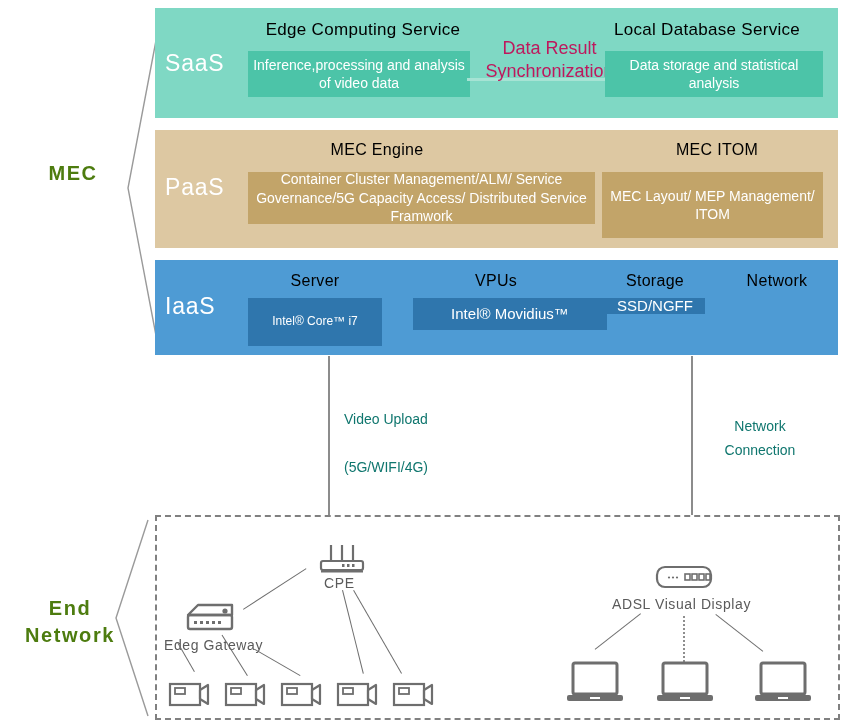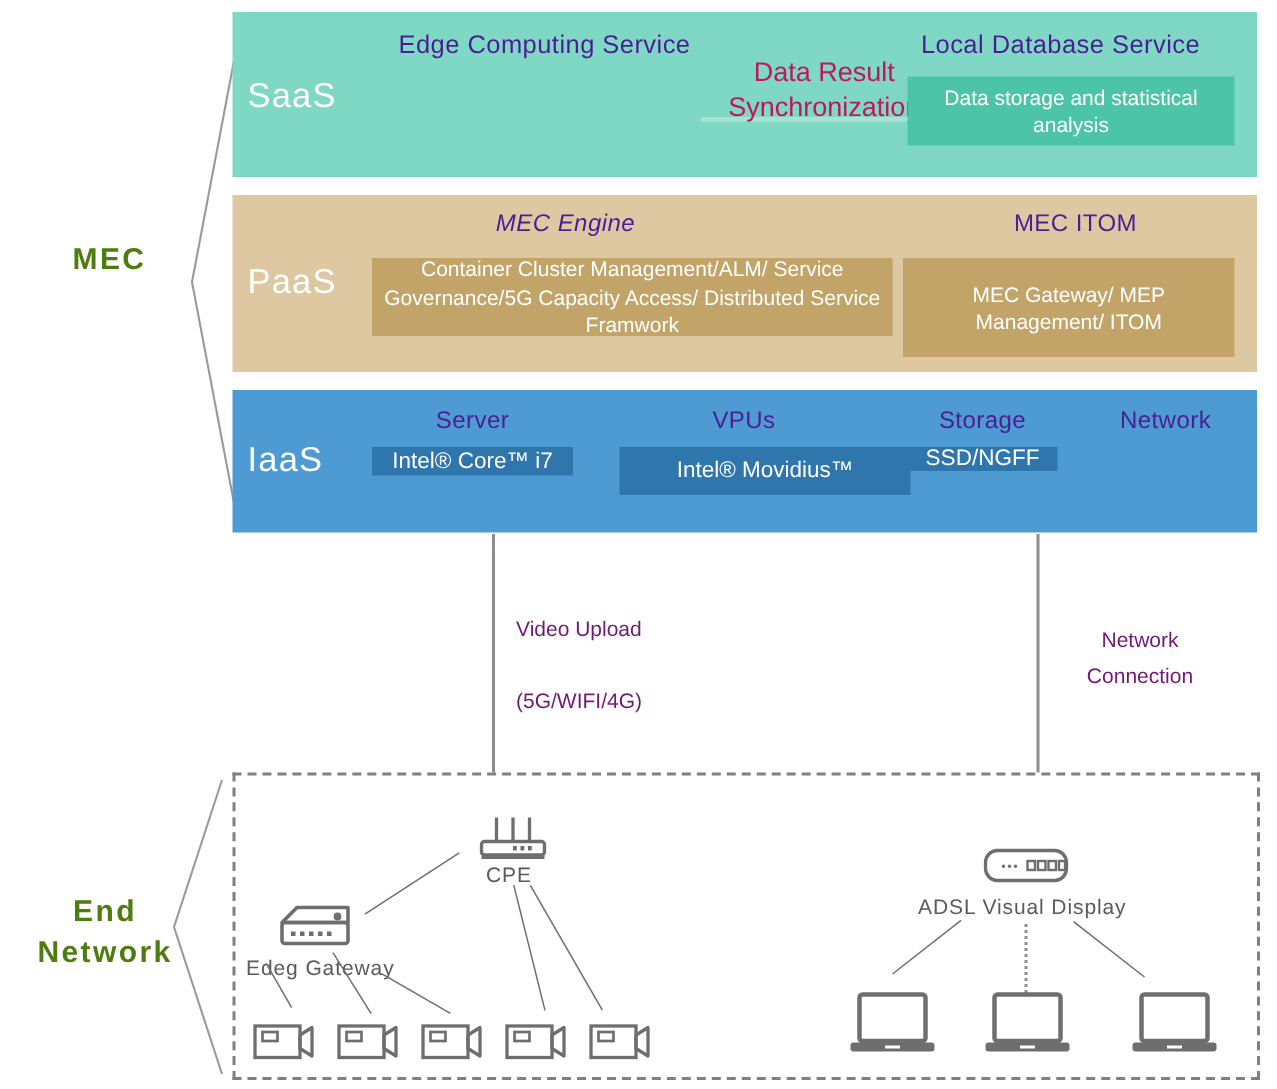--- a/index.html
+++ b/index.html
@@ -45,21 +45,21 @@
   .band-title {
     position: absolute;
     left: 10px;
     color: #ffffff;
     font-size: 23px;
     letter-spacing: 0.8px;
     font-weight: 400;
   }
   .col-head {
     position: absolute;
-    color: #4c1d95;
+    color: #000000;
     font-size: 16px;
     text-align: center;
     letter-spacing: 0.3px;
     white-space: nowrap;
   }
   .inner-box {
     position: absolute;
     box-sizing: border-box;
     color: #ffffff;
     display: flex;
@@ -93,21 +93,21 @@
   }
 
   
   .vline {
     position: absolute;
     width: 2px;
     background: #8c8c8c;
   }
   .mid-label {
     position: absolute;
-    color: #701a75;
+    color: #0f766e;
     font-size: 14px;
     line-height: 1.7;
     white-space: pre-line;
   }
   .mid-label.center { text-align: center; }
 
   
   .dashed-box {
     position: absolute;
     left: 155px;
@@ -146,49 +146,51 @@
 
   <div class="group-label" style="left:18px; top:160px; width:110px;">MEC</div>
   <svg class="brace" style="left:124px; top:28px;" width="36" height="320" viewBox="0 0 36 320">
     <polyline points="34,2 4,160 34,318" fill="none" stroke="#9a9a9a" stroke-width="1.4"></polyline>
   </svg>
 
   <div class="band band-saas">
     <div class="band-title" style="top:42px;">SaaS</div>
 
     <div class="col-head" style="left:93px; top:12px; width:230px; font-size:17px;">Edge Computing Service</div>
+    <div class="inner-box box-saas" style="left:93px; top:43px; width:222px; height:46px;">Inference,processing and
+analysis of video data</div>
 
     <div class="sync-line" style="left:312px; top:70px; width:160px;"></div>
     <div class="sync-label" style="left:322px; top:29px; width:145px;">Data Result
 Synchronization</div>
 
     <div class="col-head" style="left:437px; top:12px; width:230px; font-size:17px;">Local Database Service</div>
     <div class="inner-box box-saas" style="left:450px; top:43px; width:218px; height:46px;">Data storage and
 statistical analysis</div>
   </div>
 
   <div class="band band-paas">
     <div class="band-title" style="top:44px;">PaaS</div>
 
-    <div class="col-head" style="left:93px; top:11px; width:258px;font-style:italic;">MEC Engine</div>
+    <div class="col-head" style="left:93px; top:11px; width:258px;">MEC Engine</div>
     <div class="inner-box box-paas" style="left:93px; top:42px; width:347px; height:52px;">Container Cluster Management/ALM/
 Service Governance/5G Capacity Access/
 Distributed Service Framwork</div>
 
     <div class="col-head" style="left:447px; top:11px; width:230px;">MEC ITOM</div>
-    <div class="inner-box box-paas" style="left:447px; top:42px; width:221px; height:66px;">MEC Gateway/
+    <div class="inner-box box-paas" style="left:447px; top:42px; width:221px; height:66px;">MEC Layout/
 MEP Management/
 ITOM</div>
   </div>
 
   <div class="band band-iaas">
     <div class="band-title" style="top:33px;">IaaS</div>
 
     <div class="col-head" style="left:93px; top:12px; width:134px;">Server</div>
-    <div class="inner-box box-iaas" style="left:93px; top:38px; width:134px; height:19px; font-size:15px;">Intel® Core™ i7</div>
+    <div class="inner-box box-iaas" style="left:93px; top:38px; width:134px; height:48px; font-size:12px;">Intel® Core™ i7</div>
 
     <div class="col-head" style="left:258px; top:12px; width:166px;">VPUs</div>
     <div class="inner-box box-iaas" style="left:258px; top:38px; width:194px; height:32px; font-size:15px;">Intel® Movidius™</div>
 
     <div class="col-head" style="left:450px; top:12px; width:100px;">Storage</div>
     <div class="inner-box box-iaas" style="left:450px; top:38px; width:100px; height:16px; font-size:15px;">SSD/NGFF</div>
 
     <div class="col-head" style="left:567px; top:12px; width:110px;">Network</div>
   </div>
 

